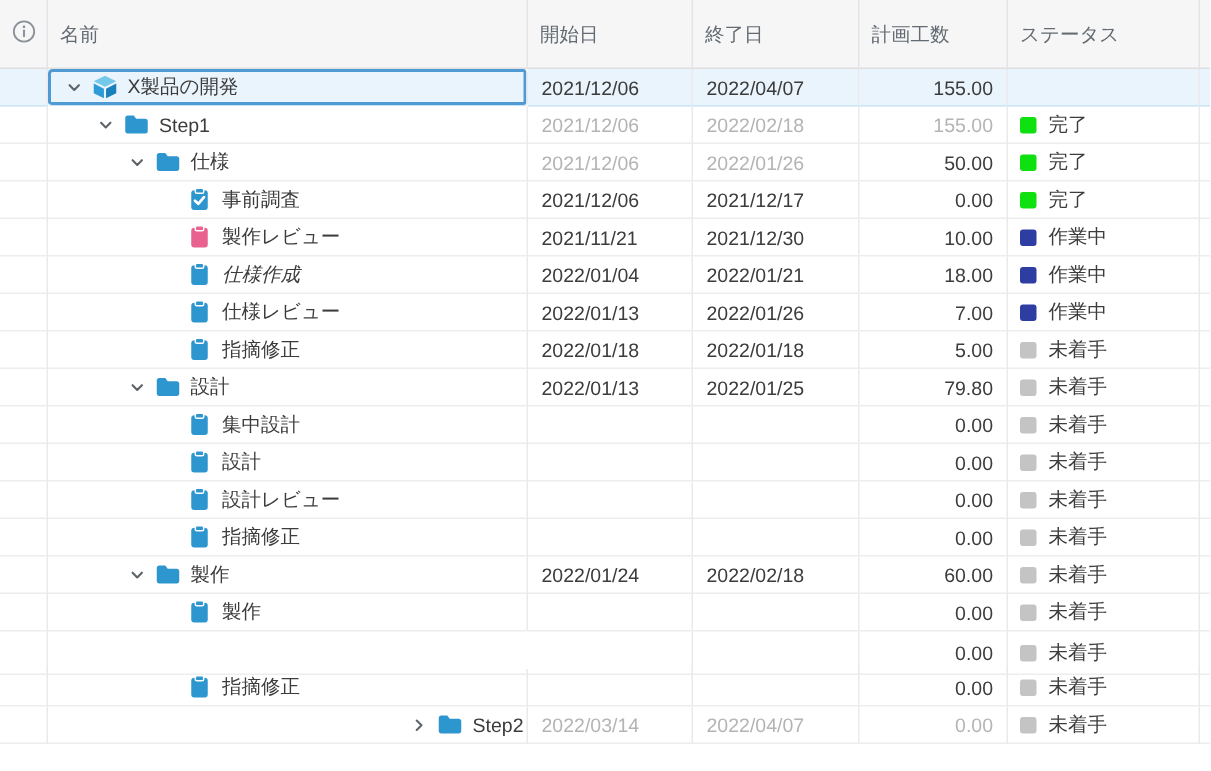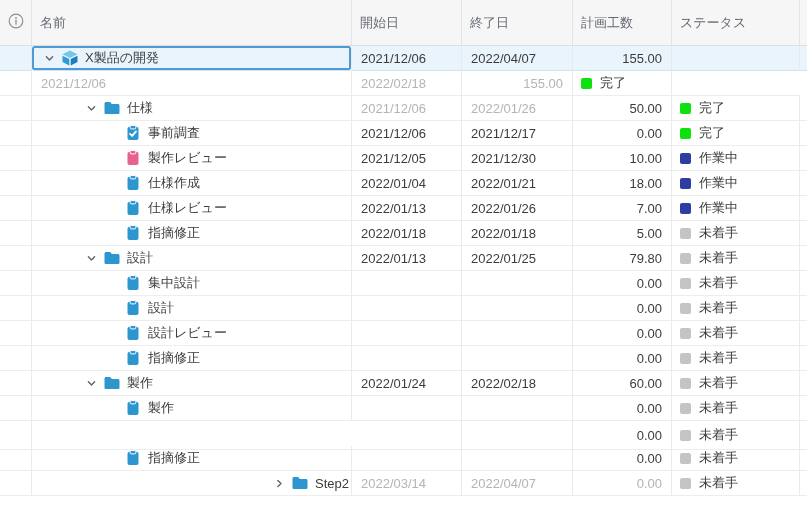--- a/index.html
+++ b/index.html
@@ -96,20 +96,33 @@
           <span class="task-label">X製品の開発</span>
         </div>
         <div class="cell date-cell">2021/12/06</div>
         <div class="cell date-cell">2022/04/07</div>
         <div class="cell effort-cell">155.00</div>
         <div class="cell status-cell"></div>
         <div class="cell edge"></div>
       </div>
       <div class="row">
         <div class="cell info-cell"></div>
+        <div class="cell name-cell" style="padding-left: 33px;">
+          <span class="chevron">
+            <svg width="11" height="11" viewBox="0 0 11 11">
+              <polyline points="2.4,3.8 5.5,7 8.6,3.8" fill="none" stroke="#5f6468" stroke-width="1.4" stroke-linecap="round" stroke-linejoin="round"></polyline>
+            </svg>
+          </span>
+          <span class="tree-icon">
+            <svg width="16" height="14" viewBox="0 0 16 14">
+              <path d="M0.5,2.6 C0.5,1.7 1.2,1 2.1,1 L6.2,1 L7.8,3.1 L13.9,3.1 C14.8,3.1 15.5,3.8 15.5,4.7 L15.5,11.4 C15.5,12.3 14.8,13 13.9,13 L2.1,13 C1.2,13 0.5,12.3 0.5,11.4 Z" fill="#2e96cf"></path>
+            </svg>
+          </span>
+          <span class="task-label">Step1</span>
+        </div>
         <div class="cell date-cell muted">2021/12/06</div>
         <div class="cell date-cell muted">2022/02/18</div>
         <div class="cell effort-cell muted">155.00</div>
         <div class="cell status-cell">
           <span class="status-square" style="background: rgb(15, 224, 15);"></span>
           <span>完了</span>
         </div>
         <div class="cell edge"></div>
       </div>
       <div class="row">
@@ -163,32 +176,32 @@
         <div class="cell name-cell" style="padding-left: 75px;">
           <span class="chevron"></span>
           <span class="tree-icon">
             <svg width="16" height="16" viewBox="0 0 16 16">
               <rect x="2.5" y="1.8" width="11" height="13.2" rx="2" fill="#e8618f"></rect>
               <rect x="5.2" y="0.5" width="5.6" height="3.4" rx="1.1" fill="#e8618f" stroke="#ffffff" stroke-width="1"></rect>
             </svg>
           </span>
           <span class="task-label">製作レビュー</span>
         </div>
-        <div class="cell date-cell">2021/12/05</div>
+        <div class="cell date-cell">2021/11/21</div>
         <div class="cell date-cell">2021/12/30</div>
         <div class="cell effort-cell">10.00</div>
         <div class="cell status-cell">
           <span class="status-square" style="background: rgb(46, 61, 161);"></span>
           <span>作業中</span>
         </div>
         <div class="cell edge"></div>
       </div>
       <div class="row">
         <div class="cell info-cell"></div>
-        <div class="cell name-cell" style="padding-left: 75px;">
+        <div class="cell name-cell" style="padding-left: 75px; font-style: italic;">
           <span class="chevron"></span>
           <span class="tree-icon">
             <svg width="16" height="16" viewBox="0 0 16 16">
               <rect x="2.5" y="1.8" width="11" height="13.2" rx="2" fill="#2e96cf"></rect>
               <rect x="5.2" y="0.5" width="5.6" height="3.4" rx="1.1" fill="#2e96cf" stroke="#ffffff" stroke-width="1"></rect>
             </svg>
           </span>
           <span class="task-label">仕様作成</span>
         </div>
         <div class="cell date-cell">2022/01/04</div>

